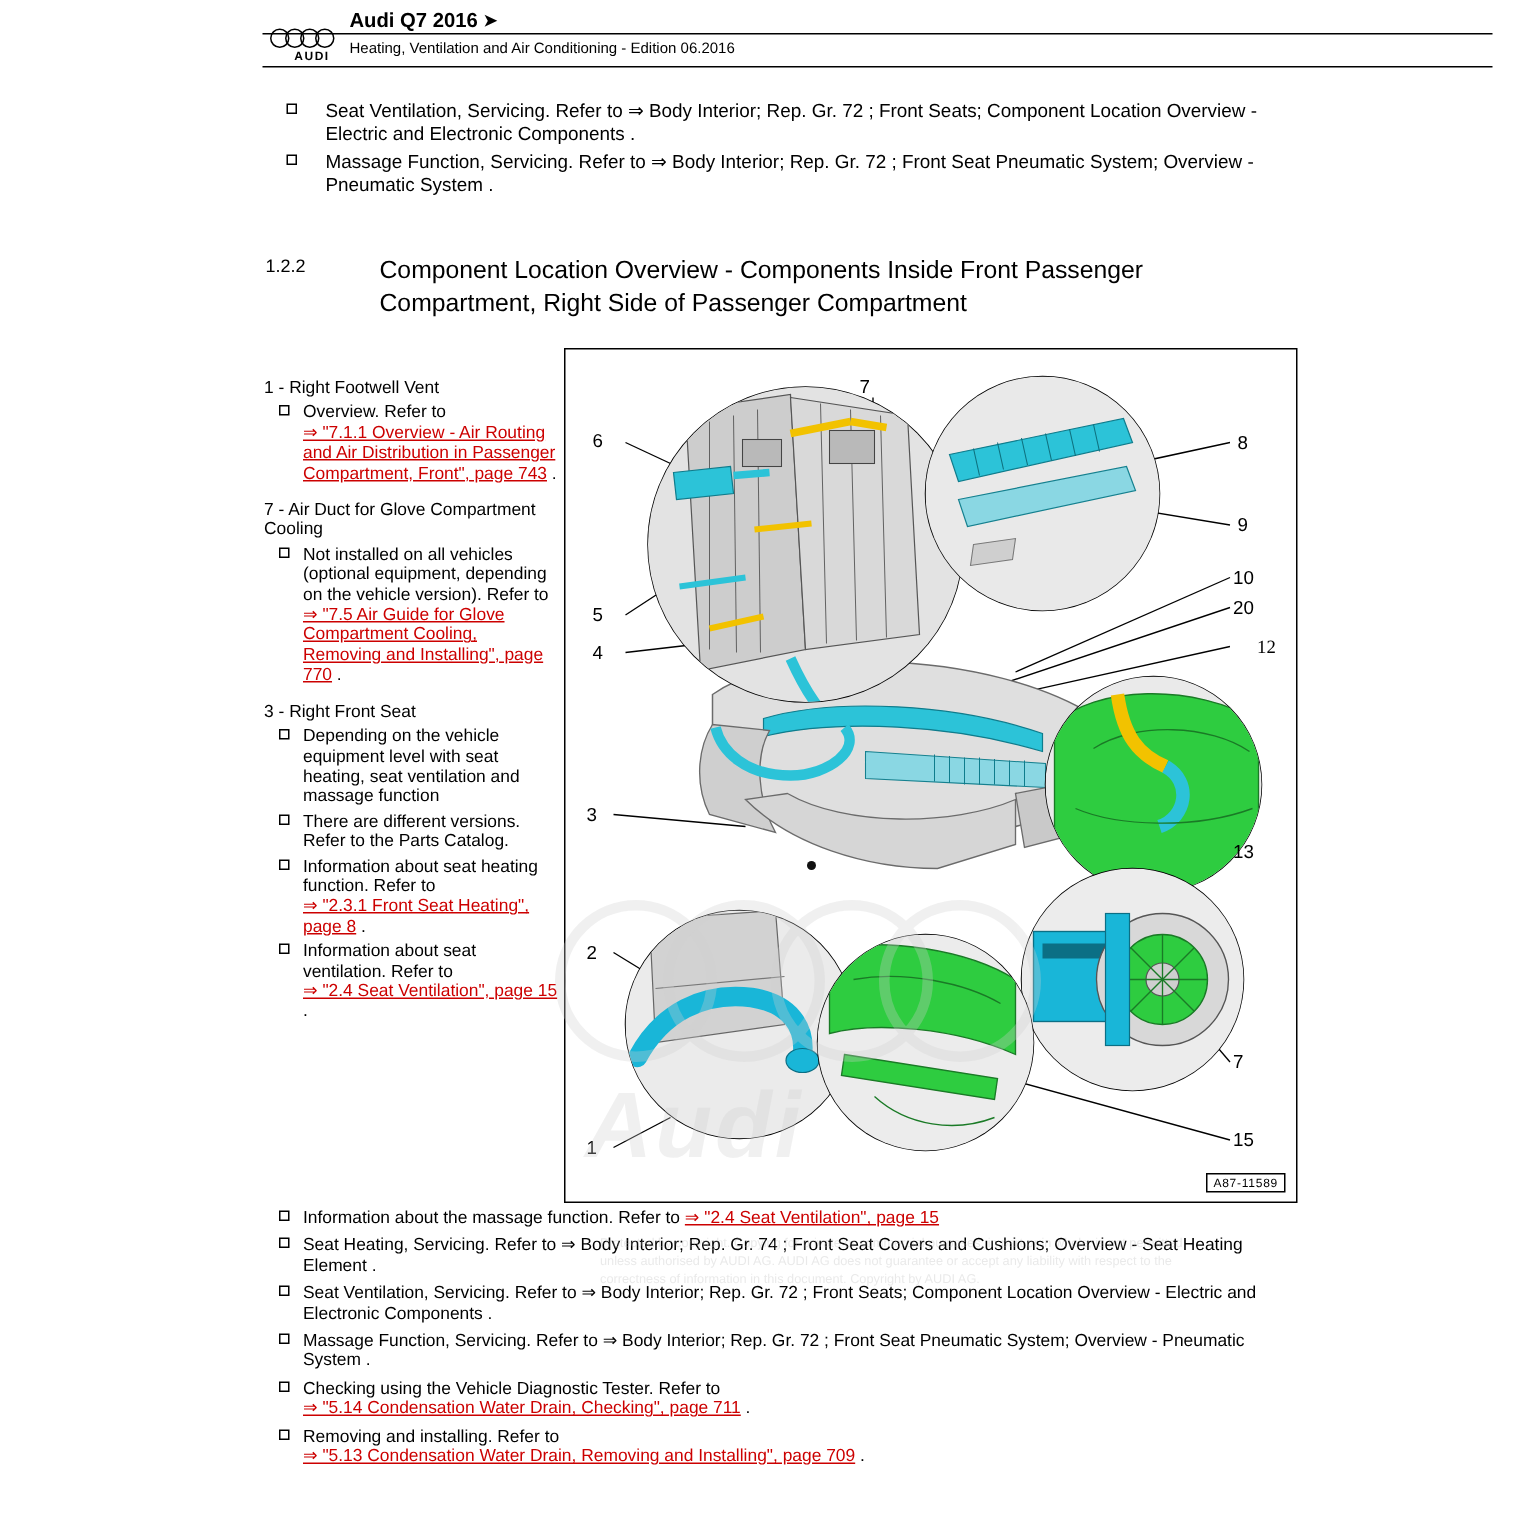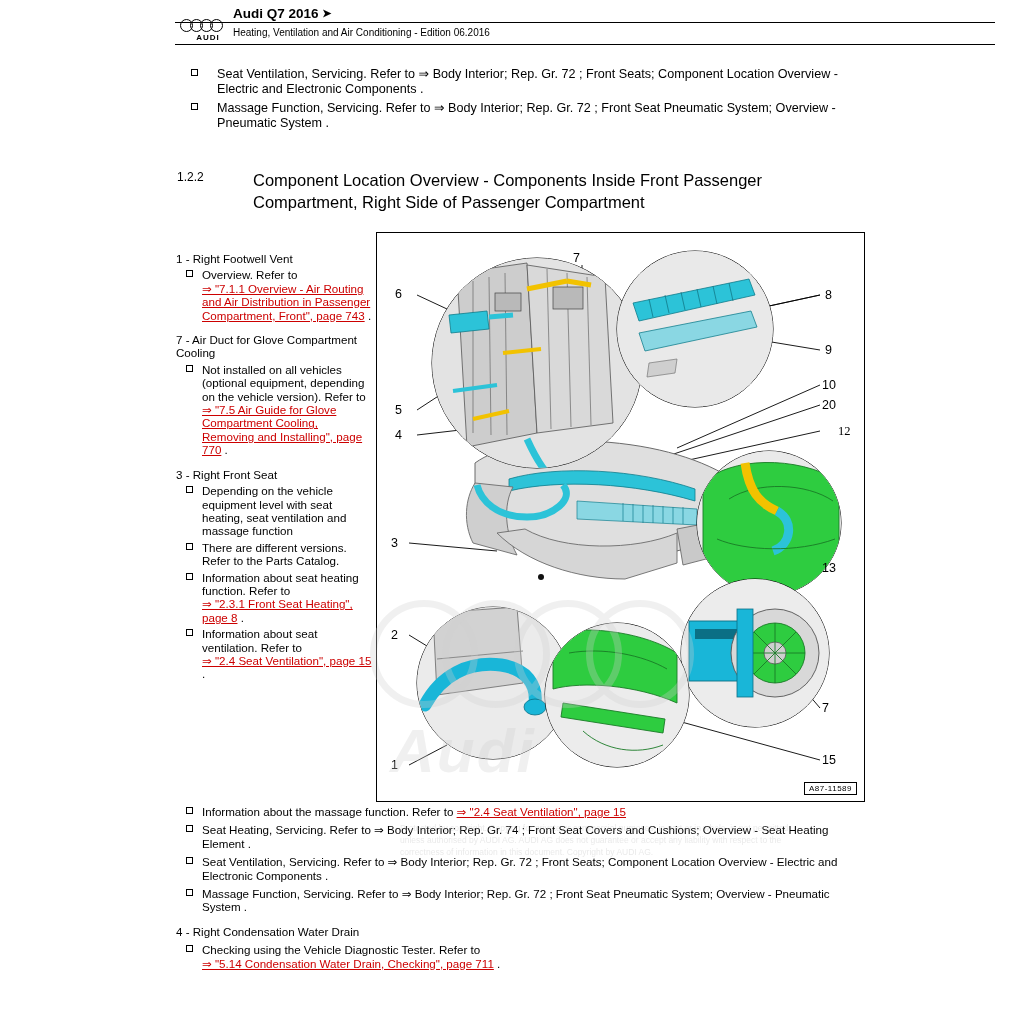--- a/index.html
+++ b/index.html
@@ -312,25 +312,29 @@
   </div>
   <div class="sub">
     <span class="bullet-sq"></span>
     <span>Seat Ventilation, Servicing. Refer to ⇒  Body Interior; Rep. Gr.  72 ; Front Seats; Component Location Overview - Electric and Electronic Components .</span>
   </div>
   <div class="sub">
     <span class="bullet-sq"></span>
     <span>Massage Function, Servicing. Refer to ⇒  Body Interior; Rep. Gr.  72 ; Front Seat Pneumatic System; Overview - Pneumatic System .</span>
   </div>
 
-  <div class="lower-head">4 - Right Condensation Water Drain</div>
   <div class="sub">
     <span class="bullet-sq"></span>
     <span>Checking using the Vehicle Diagnostic Tester. Refer to</span><br>
     <a class="link" href="#">⇒ "5.14 Condensation Water Drain, Checking", page 711</a><span> .</span>
+  </div>
+  <div class="sub">
+    <span class="bullet-sq"></span>
+    <span>Removing and installing. Refer to</span><br>
+    <a class="link" href="#">⇒ "5.13 Condensation Water Drain, Removing and Installing", page 709</a><span> .</span>
   </div>
 </div>
 
 <div class="figure">
   <svg width="486" height="567" viewBox="0 0 486 567">
 
     <g stroke="#000" stroke-width="0.9" fill="none">
 
       <path d="M205,32 L205,70"></path>
 

